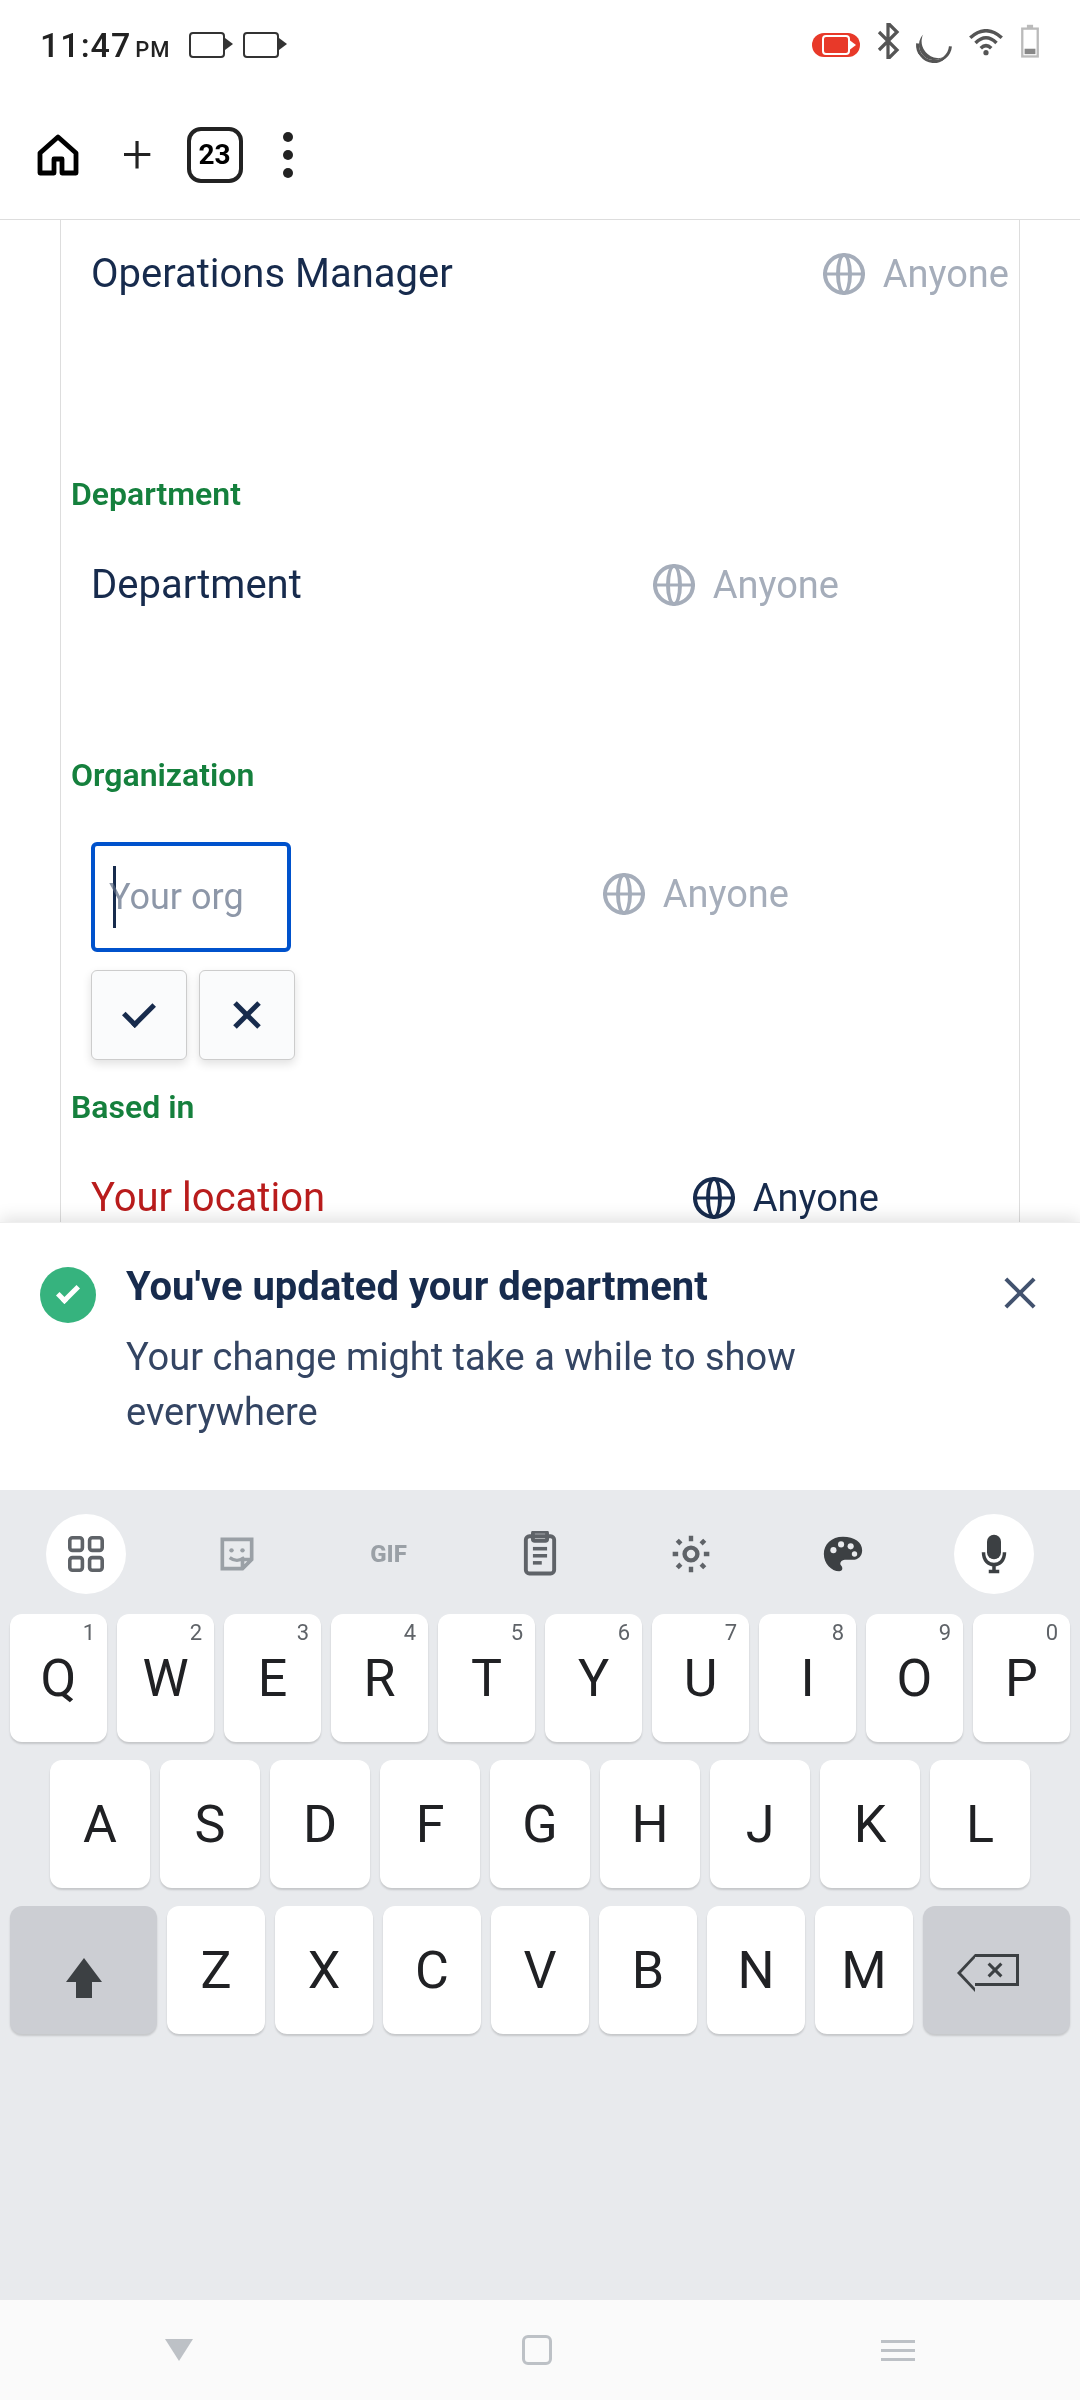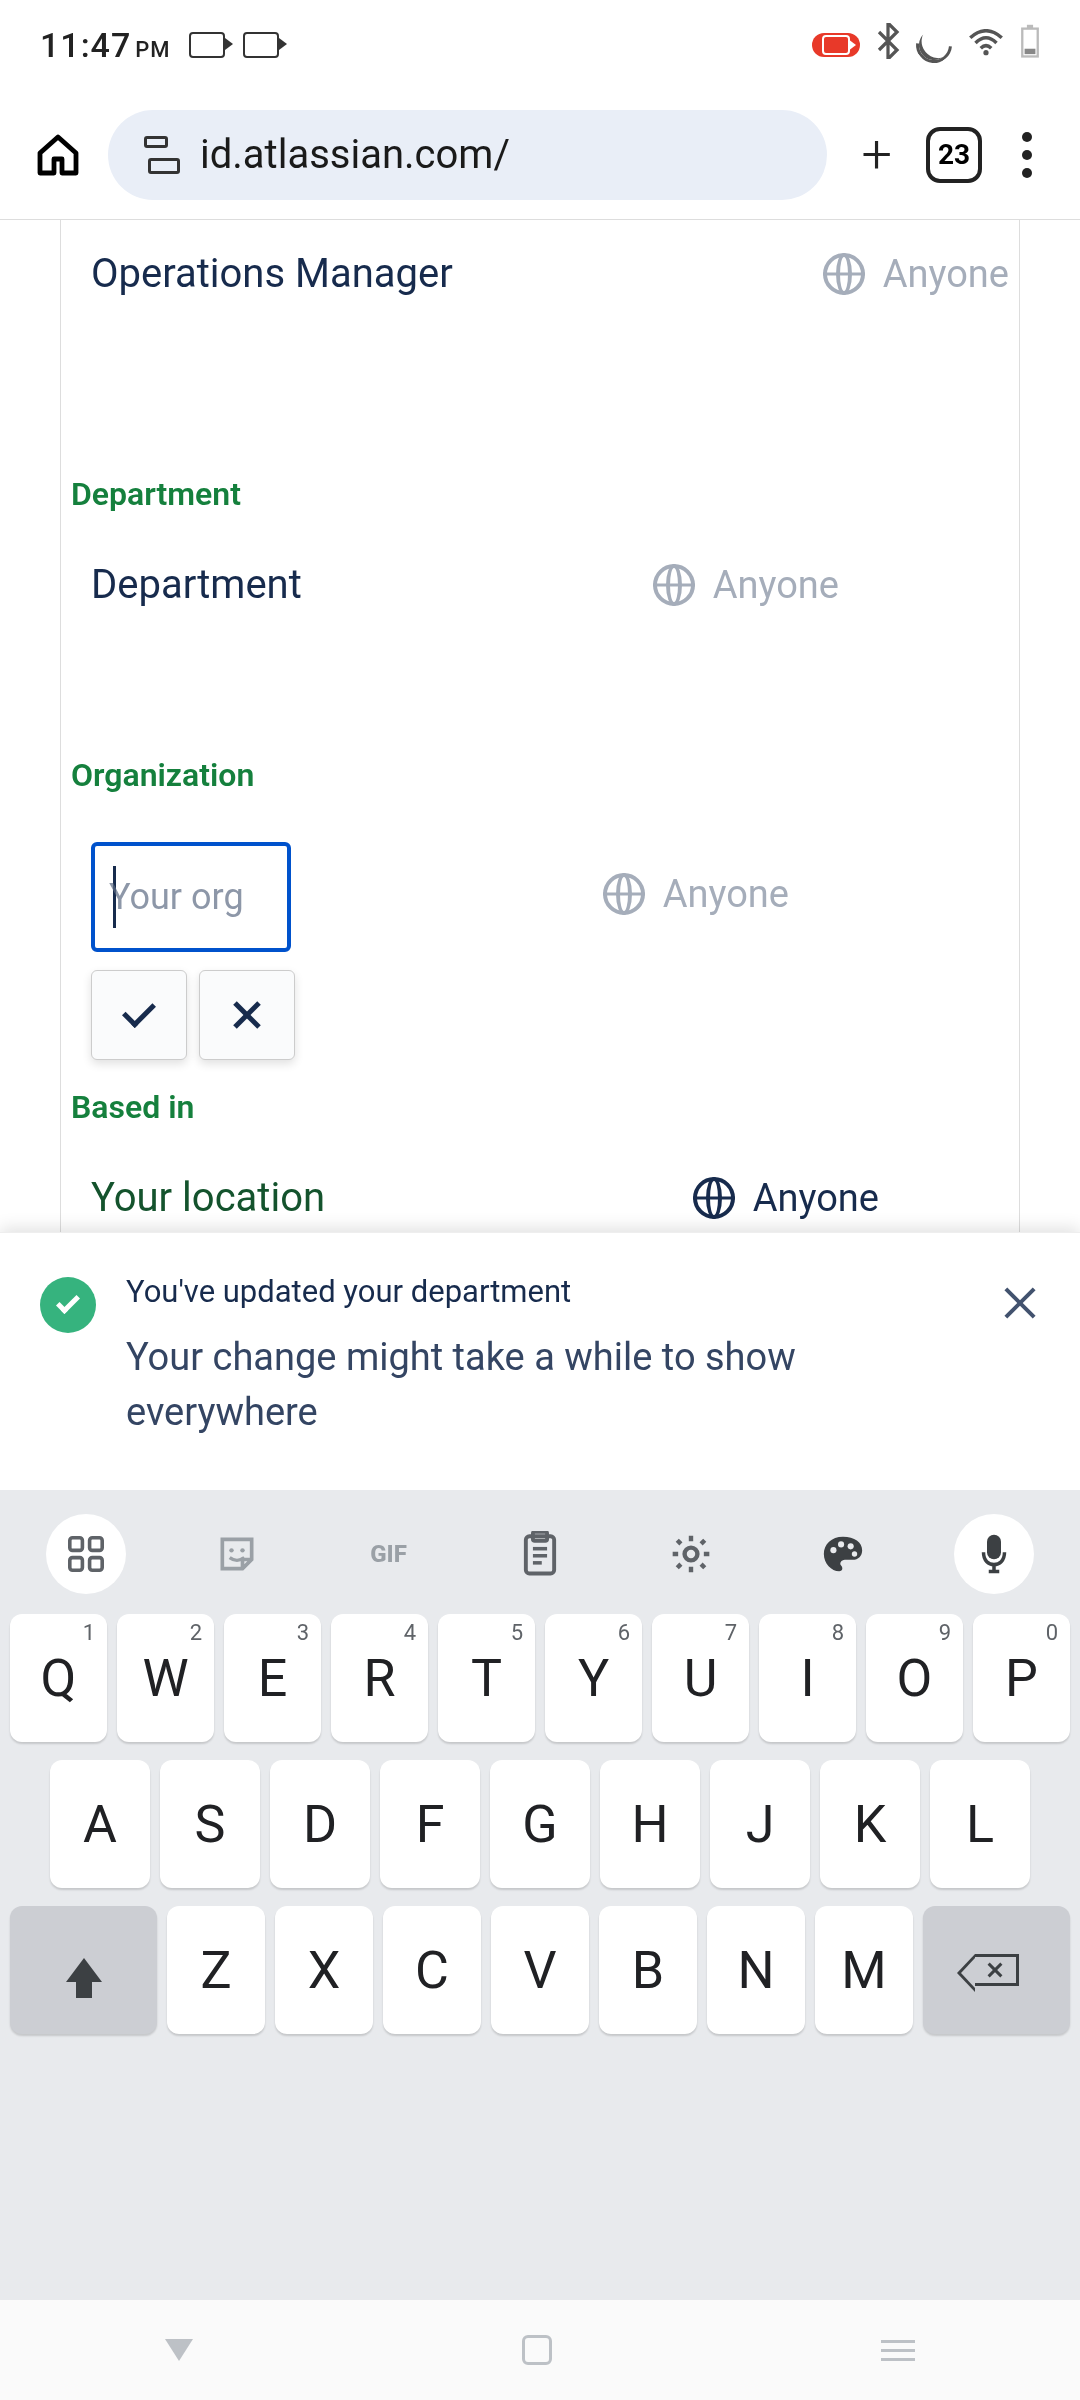--- a/index.html
+++ b/index.html
@@ -50,28 +50,28 @@
   
   .confirm-cancel { display: flex; gap: 12px; margin-top: 18px; margin-left: 0px; }
   .cc-btn { width: 96px; height: 90px; border: 1px solid #ccc; border-radius: 6px; background: #fafbfc; display: flex; align-items: center; justify-content: center; font-size: 44px; color: #172B4D; box-shadow: 0 4px 10px rgba(0,0,0,0.12); }
   .check-mark { width: 30px; height: 18px; border-left: 5px solid #172B4D; border-bottom: 5px solid #172B4D; transform: rotate(-45deg); margin-top: -8px; }
   .x-mark { position: relative; width: 34px; height: 34px; }
   .x-mark::before, .x-mark::after { content: ''; position: absolute; top: 50%; left: 0; width: 100%; height: 5px; background: #172B4D; }
   .x-mark::before { transform: translateY(-50%) rotate(45deg); }
   .x-mark::after { transform: translateY(-50%) rotate(-45deg); }
 
   .based-in { margin-top: 8px; }
-  .location-placeholder { color: #14532d; font-size: 40px; }
+  .location-placeholder { color: #b91c1c; font-size: 40px; }
 
   
   .toast { position: absolute; left: 0; right: 0; bottom: 0; background: #fff; border-top: 1px solid #eee; padding: 40px 40px 50px 40px; display: flex; gap: 30px; box-shadow: 0 -4px 16px rgba(0,0,0,0.12); }
   .toast-icon { width: 56px; height: 56px; background: #36B37E; border-radius: 50%; display: flex; align-items: center; justify-content: center; flex-shrink: 0; margin-top: 4px; }
   .toast-icon .check-mark { border-color: #fff; border-width: 5px; width: 22px; height: 12px; margin-top: -6px; }
   .toast-body { flex: 1; }
-  .toast-title { font-size: 31px; font-weight: 400; color: #172B4D; margin-bottom: 20px; }
+  .toast-title { font-size: 40px; font-weight: 700; color: #172B4D; margin-bottom: 20px; }
   .toast-msg { font-size: 38px; color: #344563; line-height: 1.45; }
   .toast-close { width: 40px; height: 40px; position: relative; margin-top: 10px; }
   .toast-close::before, .toast-close::after { content: ''; position: absolute; top: 50%; left: 0; width: 100%; height: 4px; background: #42526E; }
   .toast-close::before { transform: translateY(-50%) rotate(45deg); }
   .toast-close::after { transform: translateY(-50%) rotate(-45deg); }
 
   
   .keyboard { height: 810px; background: #e8eaed; padding-top: 14px; }
   .kb-toolbar { height: 100px; display: flex; align-items: center; justify-content: space-around; padding: 0 10px; }
   .kb-tool { width: 80px; height: 80px; display: flex; align-items: center; justify-content: center; font-size: 38px; color: #5f6368; }
@@ -140,27 +140,20 @@
     </span>
   </div>
 </div>
 
 <div class="chrome-bar">
   <div class="home-btn">
     <svg width="48" height="48" viewBox="0 0 24 24">
         <path d="M3 11 L12 3 L21 11 V21 H14 V14 H10 V21 H3 Z" stroke="#000" stroke-width="2.4" fill="none" stroke-linejoin="round"></path>
       </svg>
   </div>
-  <div class="url-bar">
-    <span class="site-ic">
-        <span class="top"></span>
-        <span class="bot"></span>
-      </span>
-    <span>id.atlassian.com/</span>
-  </div>
   <div class="plus-btn">+</div>
   <div class="tab-count">23</div>
   <div class="menu-dots">
       <span></span>
       <span></span>
       <span></span>
     </div>
 </div>
 
 <div class="content">

